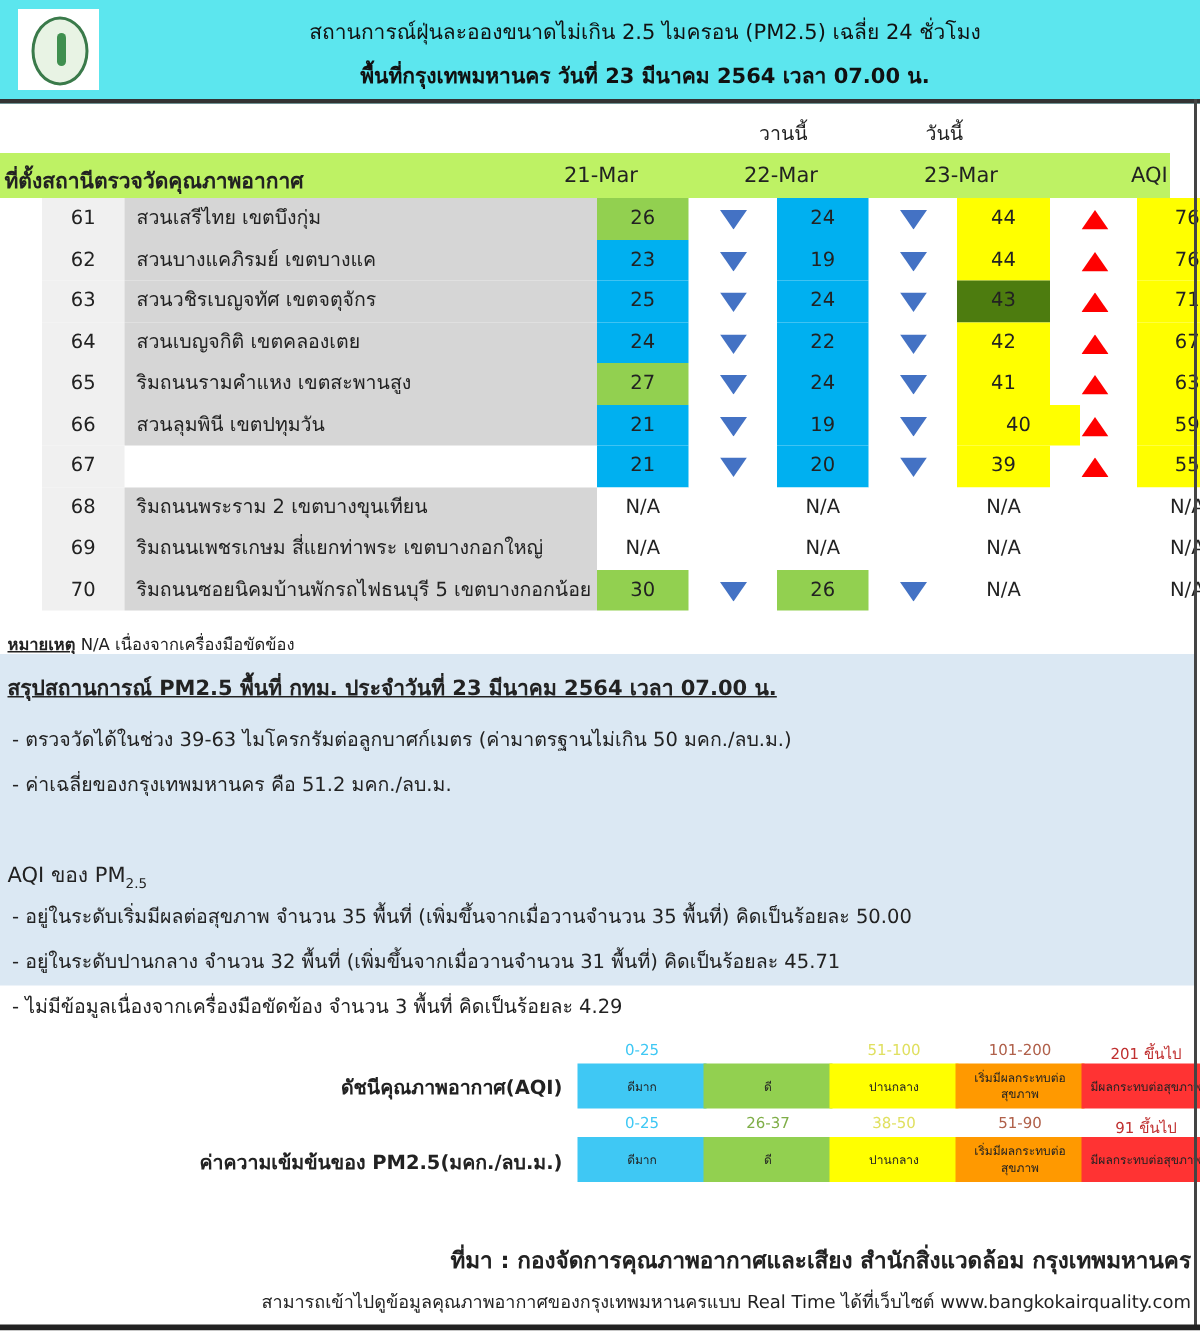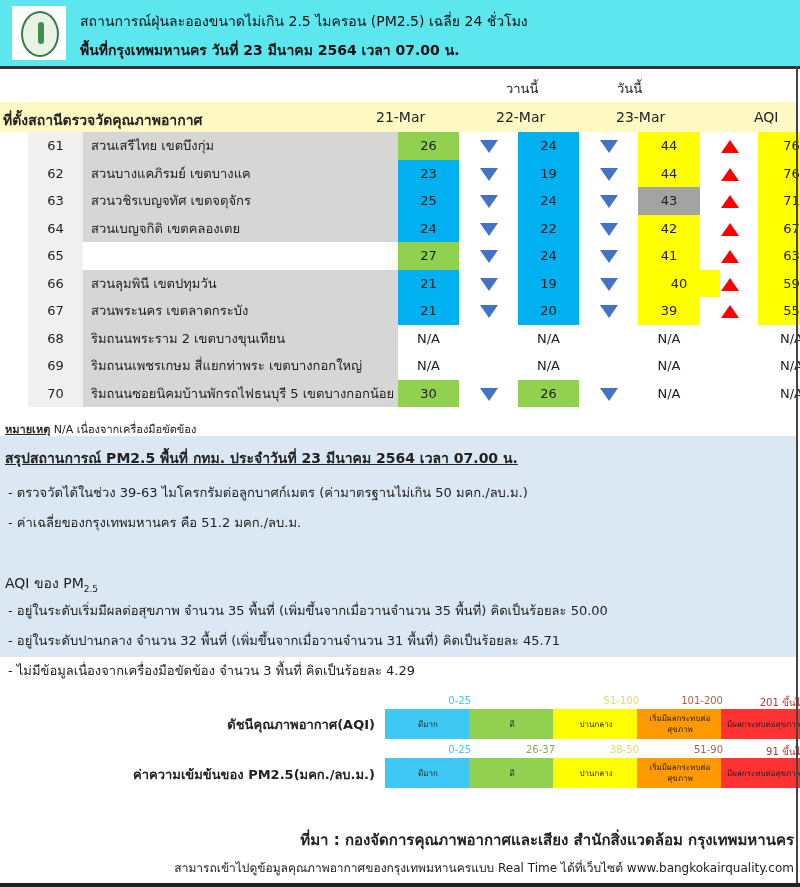--- a/index.html
+++ b/index.html
@@ -1,42 +1,42 @@
 <!DOCTYPE html>
 <html><head>
 <meta charset="utf-8">
 <style>
   html, body { margin:0; padding:0; }
   body { width:800px; height:887px; background:#fff; font-family:"DejaVu Sans", sans-serif; color:#222; position:relative; overflow:hidden; }
   .header { position:absolute; left:0; top:0; width:800px; height:66px; background:#5CE6EE; border-bottom:3px solid #333; }
   .logo { position:absolute; left:12px; top:6px; width:54px; height:54px; background:#fff; }
   .logo-seal { position:absolute; left:9px; top:5px; width:34px; height:42px; border:2px solid #3a7a4a; border-radius:50%; background:#e8f3e4; }
   .logo-fig { position:absolute; left:15px; top:9px; width:6px; height:22px; background:#3f8f4f; border-radius:3px; }
-  .title1, .title2 { position:absolute; left:80px; width:700px; font-size:14px; color:#111; }
+  .title1, .title2 { position:absolute; left:80px; width:700px; text-align:center; font-size:14px; color:#111; }
   .title1 { top:10px; }
   .title2 { top:39px; font-weight:bold; font-size:14px; }
   .toprow { position:absolute; top:68px; left:0; width:800px; height:34px; }
   .toplbl { position:absolute; top:10px; font-size:13px; }
-  .hdr { position:absolute; top:102px; left:0; width:797px; height:30px; background:#fef9c3; }
+  .hdr { position:absolute; top:102px; left:0; width:740px; height:30px; background:#bef264;padding-left:40px; }
   .hdr span { position:absolute; top:7px; font-size:14px; }
   .rows { position:absolute; top:132px; left:0; width:797px; }
   .row { position:relative; height:27.5px;margin-left:28px; }
   .num { position:absolute; left:0; width:55px; height:100%; background:#f0f0f0; font-size:13px; text-align:center; line-height:27px; }
   .name { position:absolute; left:55px; width:315px; height:100%; background:#d6d6d6; font-size:13px; line-height:27px; padding-left:8px; box-sizing:border-box; white-space:nowrap; overflow:hidden; }
   .cell { position:absolute; height:100%; font-size:13px; text-align:center; line-height:27px; }
   .arr { position:absolute; height:100%; width:59px; }
   .arr svg { position:absolute; left:21px; top:8px; }
   .note { position:absolute; top:420px; left:5px; font-size:11px; }
   .note u { font-weight:bold; }
   .summary { position:absolute; top:436px; left:0; width:797px; height:221px; background:#dbe8f3; }
   .sum-title { position:absolute; left:5px; top:11px; font-size:14px; font-weight:bold; text-decoration:underline; }
   .sum-line { position:absolute; left:8px; font-size:13px; }
   .aqi-title { position:absolute; left:5px; font-size:14px; }
   .legend-lbl { position:absolute; right:425px; font-size:13px; font-weight:bold; }
-  .leg-range { position:absolute; width:86px; text-align:right; font-size:10px; }
+  .leg-range { position:absolute; width:86px; text-align:center; font-size:10px; }
   .leg-box { position:absolute; width:86px; height:30px; font-size:8px; text-align:center; display:flex; align-items:center; justify-content:center; line-height:11px; }
   .footer1 { position:absolute; right:6px; top:828px; font-size:15px; font-weight:bold; }
   .footer2 { position:absolute; right:6px; top:858px; font-size:12px; }
   .bottom-bar { position:absolute; left:0; top:883px; width:800px; height:4px; background:#222; }
   .side-border { position:absolute; left:796px; top:66px; width:2px; height:820px; background:#444; }
 </style>
 </head>
 <body>
 
 <div class="header">
@@ -117,21 +117,21 @@
         <svg width="18" height="13">
           <polygon points="0,0 18,0 9,13" fill="#4472C4"></polygon>
         </svg>
       </div>
       <div class="cell" style="left:490px;width:61px;background:#00B0F0">24</div>
       <div class="arr" style="left:551px">
         <svg width="18" height="13">
           <polygon points="0,0 18,0 9,13" fill="#4472C4"></polygon>
         </svg>
       </div>
-      <div class="cell" style="left:610px;width:62px;background:#a3a3a3">43</div>
+      <div class="cell" style="left:610px;width:62px;background:#4d7c0f">43</div>
       <div class="arr" style="left:672px">
         <svg width="18" height="13">
           <polygon points="9,0 18,13 0,13" fill="#FF0000"></polygon>
         </svg>
       </div>
       <div class="cell" style="left:730px;width:67px;background:#FFFF00">71</div>
     </div>
     <div class="row">
       <div class="num">64</div>
       <div class="name">สวนเบญจกิติ  เขตคลองเตย</div>
@@ -150,20 +150,21 @@
       <div class="cell" style="left:610px;width:62px;background:#FFFF00">42</div>
       <div class="arr" style="left:672px">
         <svg width="18" height="13">
           <polygon points="9,0 18,13 0,13" fill="#FF0000"></polygon>
         </svg>
       </div>
       <div class="cell" style="left:730px;width:67px;background:#FFFF00">67</div>
     </div>
     <div class="row">
       <div class="num">65</div>
+      <div class="name">ริมถนนรามคำแหง เขตสะพานสูง</div>
       <div class="cell" style="left:370px;width:61px;background:#92D050">27</div>
       <div class="arr" style="left:431px">
         <svg width="18" height="13">
           <polygon points="0,0 18,0 9,13" fill="#4472C4"></polygon>
         </svg>
       </div>
       <div class="cell" style="left:490px;width:61px;background:#00B0F0">24</div>
       <div class="arr" style="left:551px">
         <svg width="18" height="13">
           <polygon points="0,0 18,0 9,13" fill="#4472C4"></polygon>
@@ -195,21 +196,20 @@
       <div class="cell" style="left:610px;width:82px;background:#FFFF00">40</div>
       <div class="arr" style="left:672px">
         <svg width="18" height="13">
           <polygon points="9,0 18,13 0,13" fill="#FF0000"></polygon>
         </svg>
       </div>
       <div class="cell" style="left:730px;width:67px;background:#FFFF00">59</div>
     </div>
     <div class="row">
       <div class="num">67</div>
-      <div class="name">สวนพระนคร เขตลาดกระบัง</div>
       <div class="cell" style="left:370px;width:61px;background:#00B0F0">21</div>
       <div class="arr" style="left:431px">
         <svg width="18" height="13">
           <polygon points="0,0 18,0 9,13" fill="#4472C4"></polygon>
         </svg>
       </div>
       <div class="cell" style="left:490px;width:61px;background:#00B0F0">20</div>
       <div class="arr" style="left:551px">
         <svg width="18" height="13">
           <polygon points="0,0 18,0 9,13" fill="#4472C4"></polygon>

